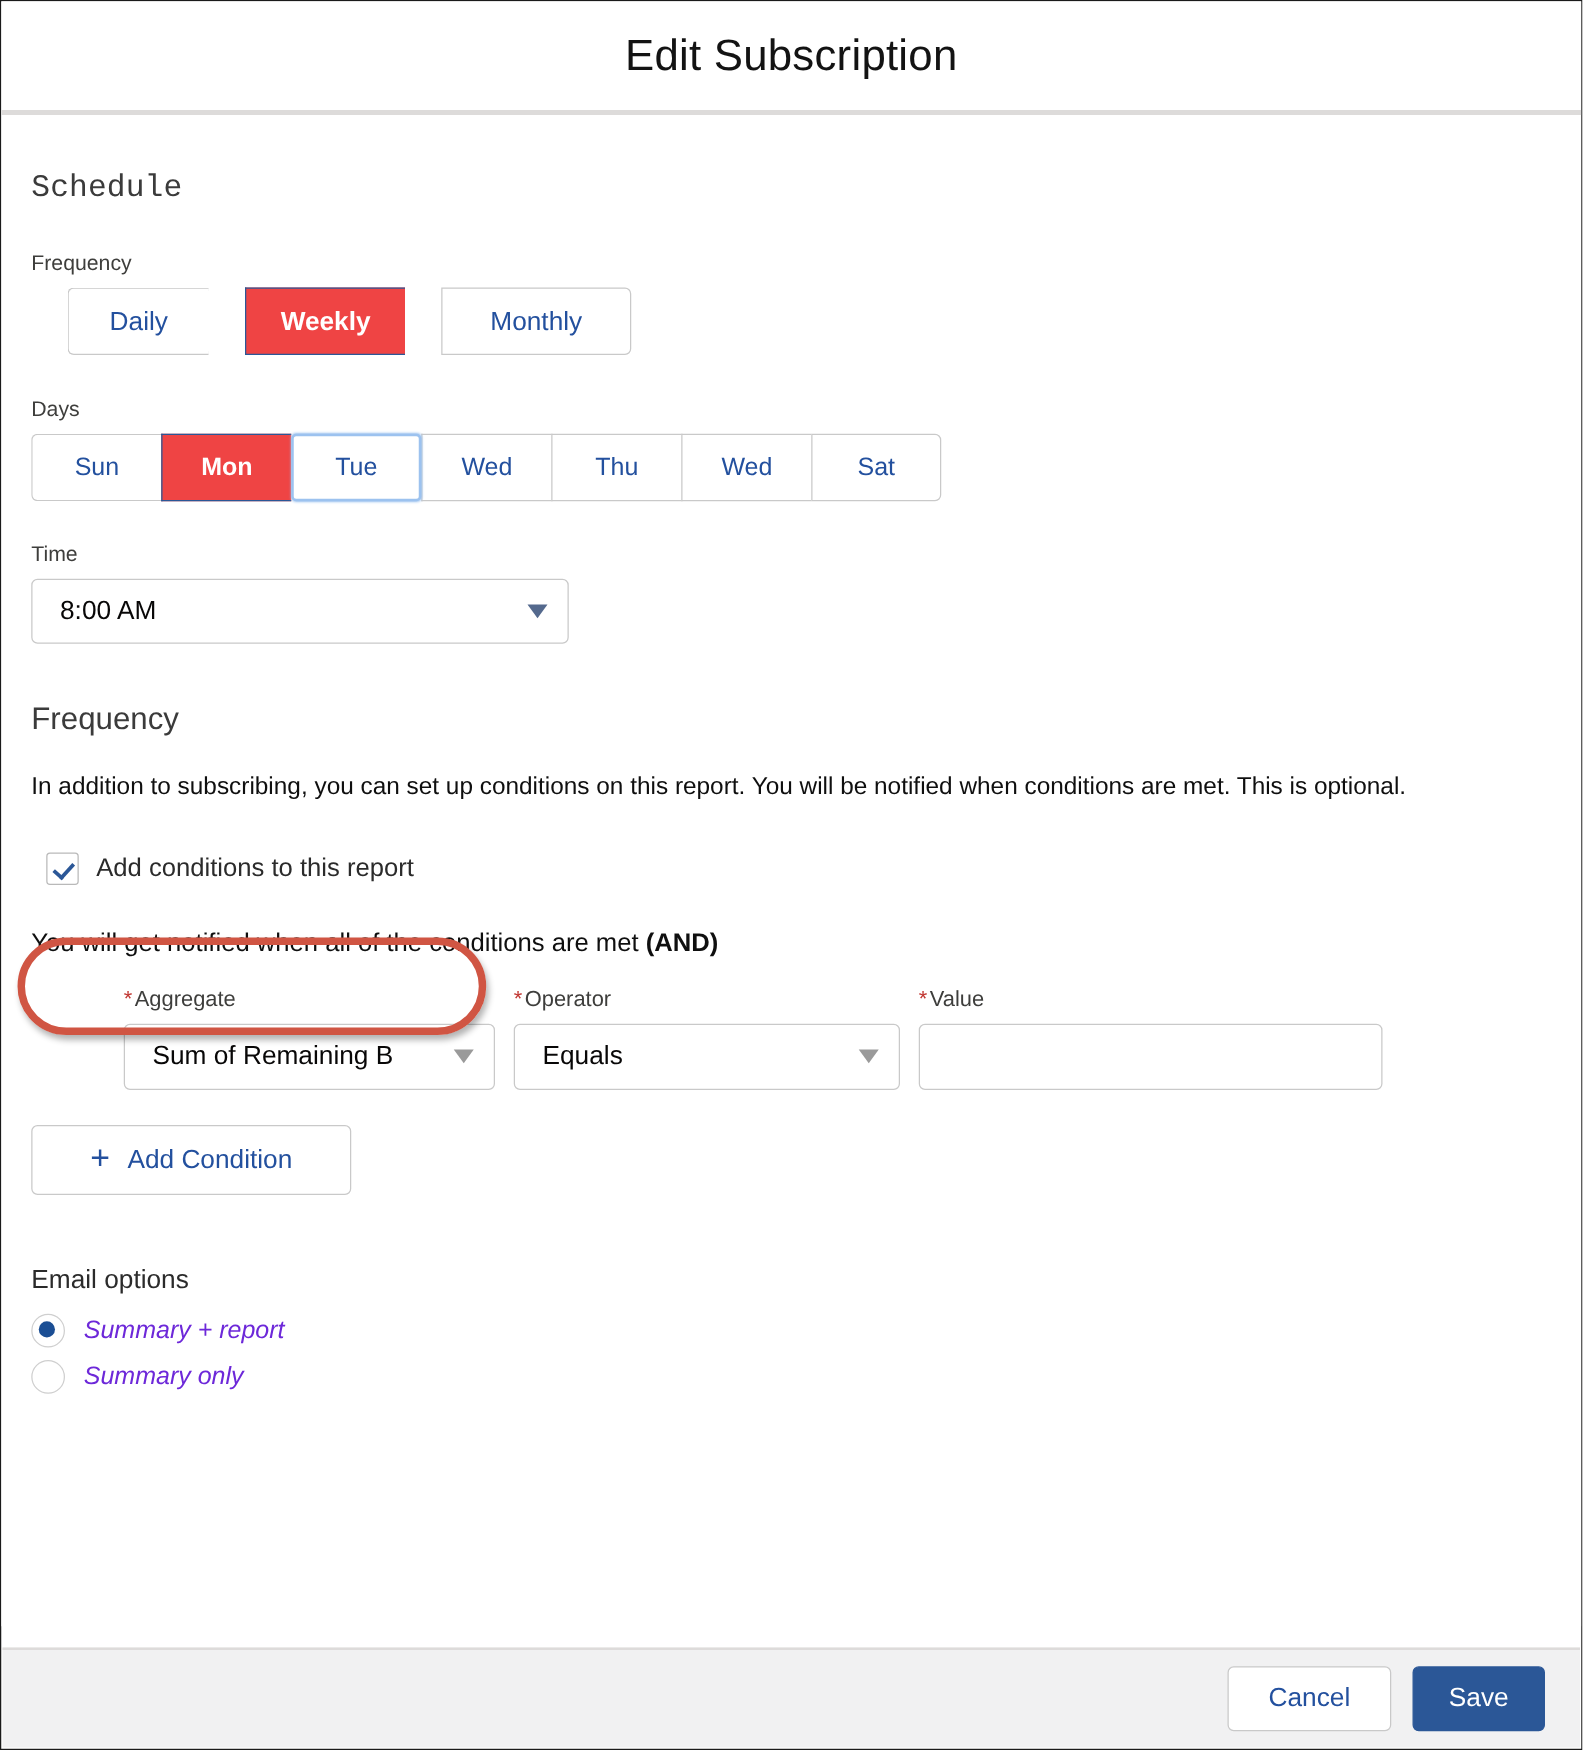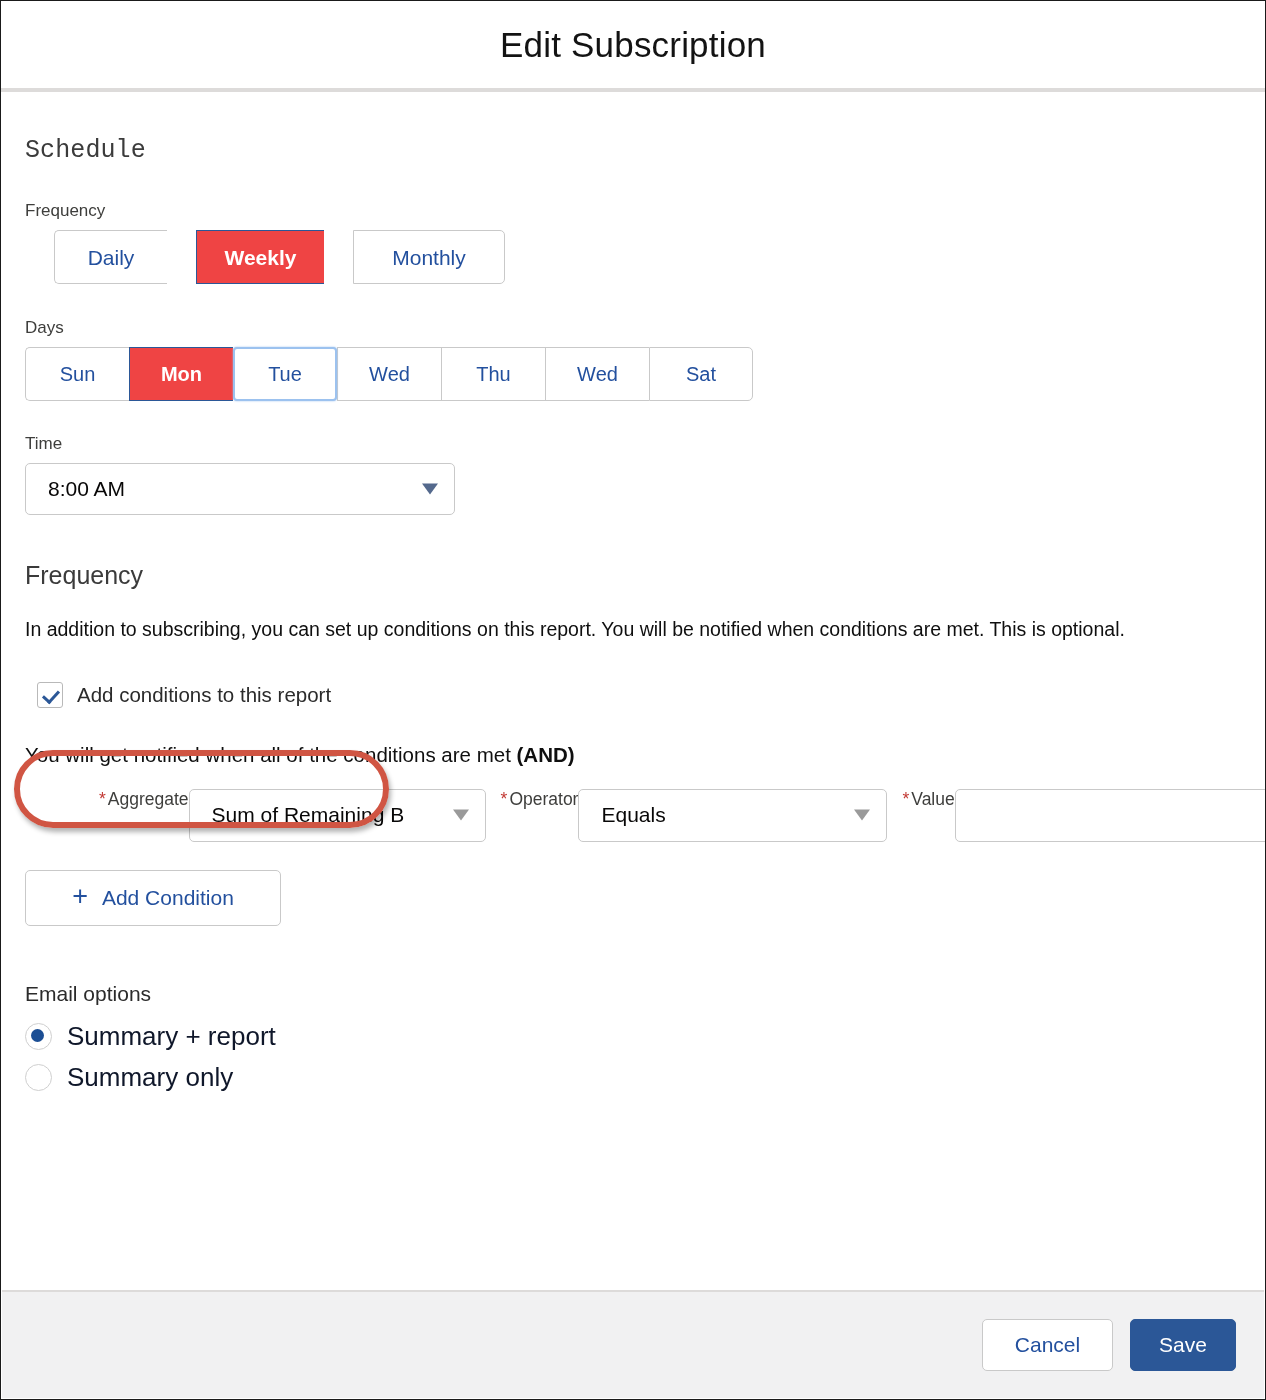--- a/index.html
+++ b/index.html
@@ -211,21 +211,21 @@
     margin: 26px 0 0 0;
   }
   .and-text b { font-weight: 700; }
 
   .cond-row {
     display: flex;
     gap: 15px;
     margin-top: 22px;
     padding-left: 74px;
   }
-  .cond-field { display: flex; }
+  .cond-field { display: flex; flex-direction: column; }
   .req-label {
     font-size: 17.5px;
     color: #3e3e3c;
     margin-bottom: 9px;
   }
   .req-label .star { color: #c23934; margin-right: 2px; }
 
   #aggregate-select .fake-select { width: 297px; height: 53px; }
   #operator-select .fake-select { width: 309px; height: 53px; }
   #value-input {
@@ -286,27 +286,27 @@
     position: relative;
   }
   .radio.checked::after {
     content: "";
     position: absolute;
     left: 5px; top: 5px;
     width: 13px; height: 13px;
     border-radius: 50%;
     background: #1b4e94;
   }
-  .radio-label { font-size: 26px; color: #0f172a; }
+  .radio-label { font-size: 20px; color: #6d28d9; font-style: italic; }
 
   
   .modal-footer {
     position: absolute;
     left: 1px; right: 1px; bottom: 1px;
-    height: 108px;
+    height: 80px;
     background: #f1f1f2;
     border-top: 2px solid #dddbda;
     display: flex;
     align-items: center;
     justify-content: flex-end;
     gap: 17px;
     padding-right: 28px;
     padding-left: 20px;
   }
   .btn {

